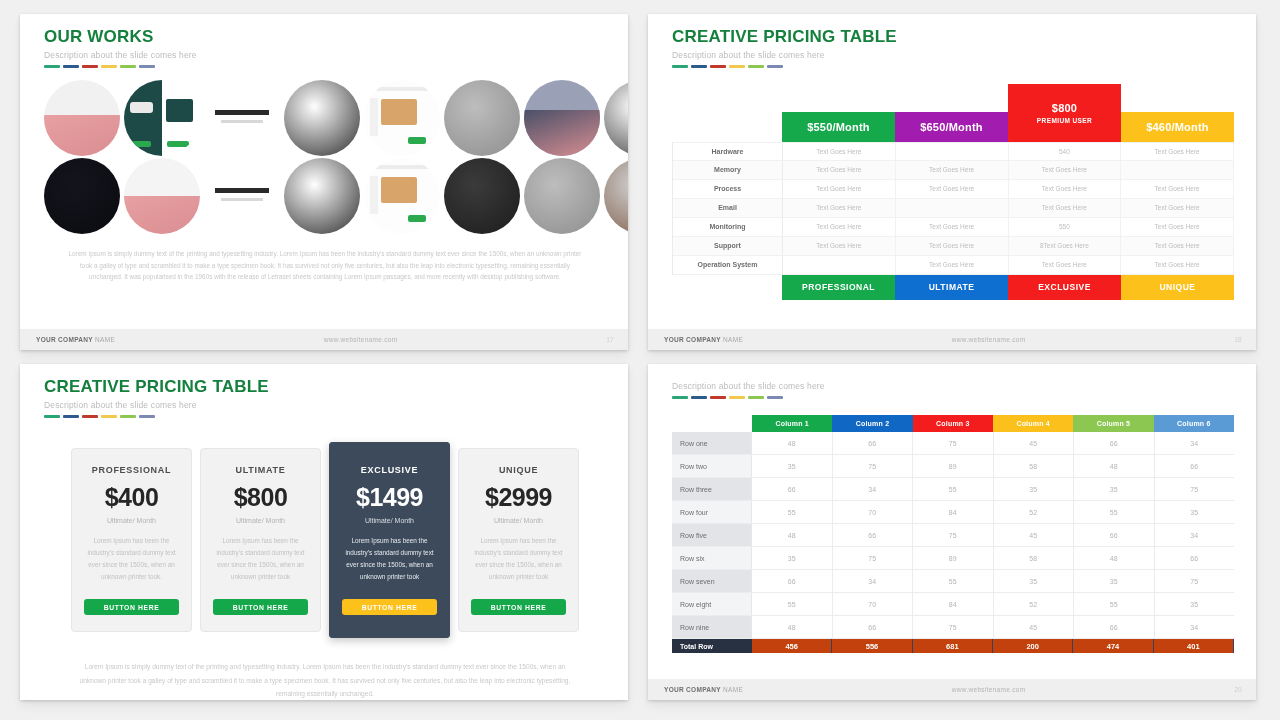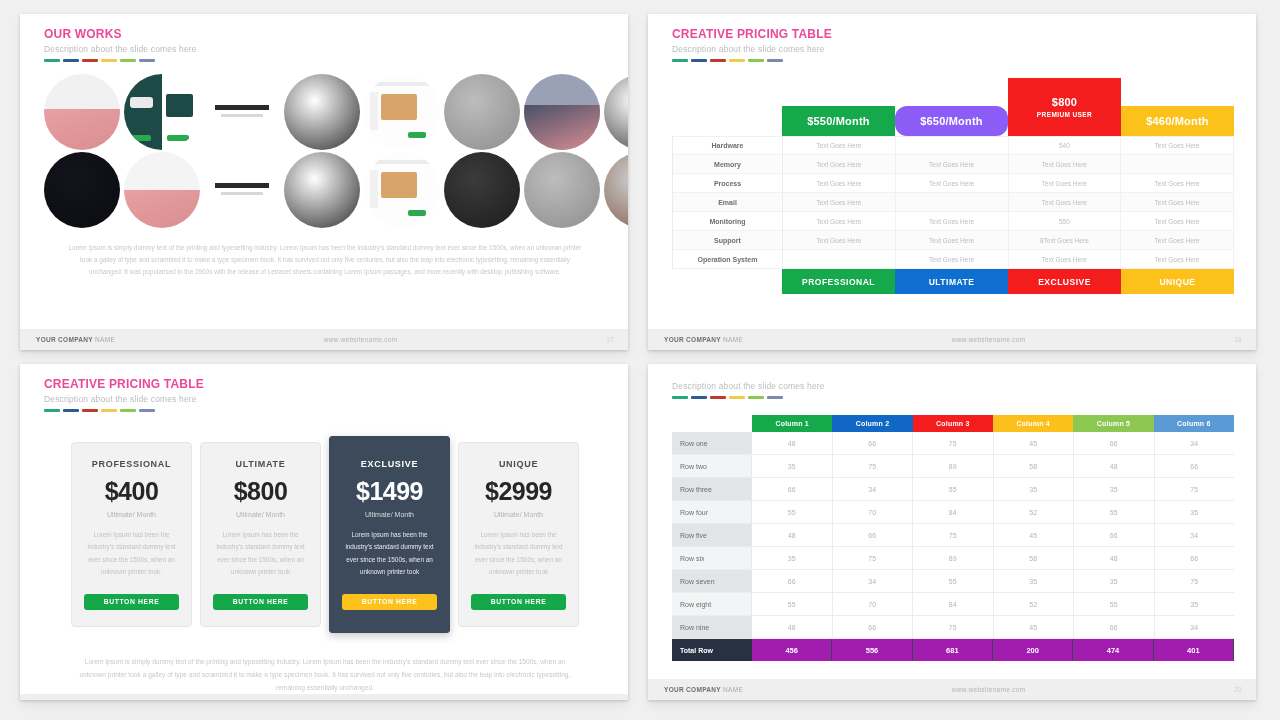--- a/index.html
+++ b/index.html
@@ -23,21 +23,21 @@
     box-shadow: 0 1px 3px rgba(0,0,0,0.18), 0 6px 10px rgba(0,0,0,0.06);
     position: relative;
     display: flex;
     flex-direction: column;
     overflow: hidden;
   }
   .slide-body { flex: 1 1 auto; position: relative; padding: 14px 22px 0 24px; }
 
   
   .s-title {
-    font-size: 12px; font-weight: bold; color: #ec4899;
+    font-size: 17px; font-weight: bold; color: #15803d;
     letter-spacing: 0.2px; line-height: 1.1;
   }
   .s-sub {
     font-size: 8.5px; color: #bcbcbc; margin-top: 3px; letter-spacing: .15px;
   }
   .bar-row { display: flex; gap: 3px; margin-top: 5px; }
   .bar { width: 16px; height: 3px; border-radius: 1px; }
 
   
   .s-footer {
@@ -153,21 +153,21 @@
     padding-left: 8px; font-size: 7px; color: #6d6d6d;
     border-right: 1px solid #e6e6e6;
   }
   .sixt .body .srow.shade .rlbl { background: #e2e4e7; }
   .sixt .body .srow .rlbl { background: #f3f4f5; }
   .sixt .cell {
     flex: 1 1 0; display: flex; align-items: center; justify-content: center;
     font-size: 7px; color: #b5b5b5; border-right: 1px solid #ececec;
   }
   .sixt .cell:last-child { border-right: none; }
-  .sixt .total { display: flex; height: 22px; background: #a21caf; }
+  .sixt .total { display: flex; height: 14px; background: #c2410c; }
   .sixt .total .rlbl {
     width: 80px; color: #ffffff; font-size: 7px; font-weight: bold;
     background: #273142; border-right: none; display: flex; align-items: center;
     padding-left: 8px;
   }
   .sixt .total .cell {
     color: #ffffff; font-size: 7.5px; font-weight: bold;
     border-right: 1px solid #37425a;
   }
 
@@ -290,21 +290,21 @@
             <div class="bar" style="background: rgb(123, 138, 178);"></div>
           </div>
       </div>
 
       <div class="ptable">
         <div class="pt-head" id="pt-head">
             <div class="lbl-sp"></div>
             <div class="hcell" style="background: rgb(21, 169, 76);">
               <div class="price">$550/Month</div>
             </div>
-            <div class="hcell" style="background: #8b5cf6; border-radius: 12px;">
+            <div class="hcell" style="background: #a21caf;">
               <div class="price">$650/Month</div>
             </div>
             <div class="hcell tall" style="background: rgb(244, 29, 29);">
               <div class="price">$800</div>
               <div class="plan">PREMIUM USER</div>
             </div>
             <div class="hcell" style="background: rgb(252, 194, 27);">
               <div class="price">$460/Month</div>
             </div>
           </div>

